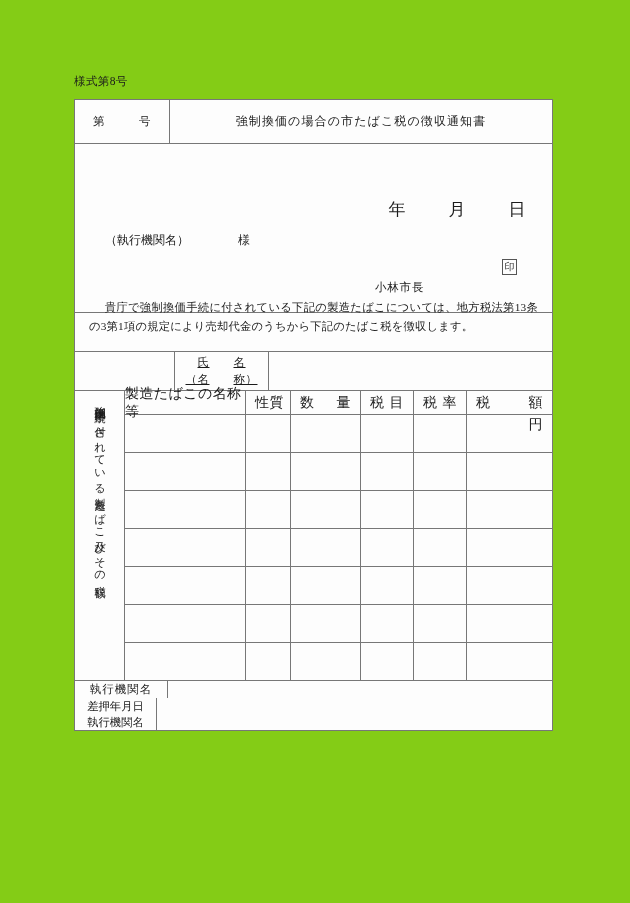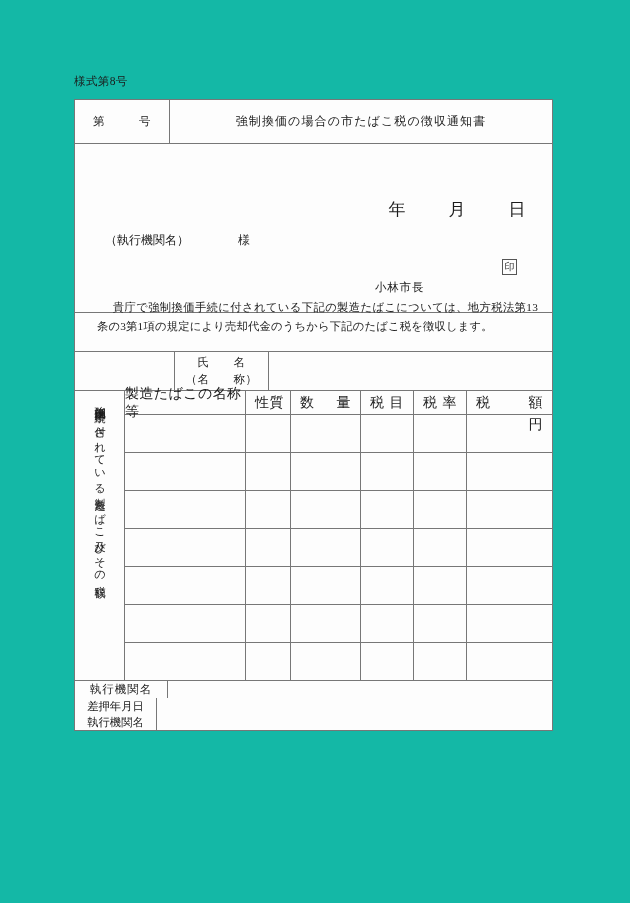--- a/index.html
+++ b/index.html
@@ -13,21 +13,21 @@
     font-family: "Liberation Serif", "DejaVu Serif", serif;
     color: #1b1b1b;
     position: relative;
     overflow: hidden;
   }
   .page {
     position: absolute;
     left: 0; top: 0;
     width: 630px;
     height: 903px;
-    background: #14b8a6;
+    background: #84cc16;
   }
   
   .form-no {
     position: absolute;
     left: 74px;
     top: 74px;
     font-size: 11.5px;
     letter-spacing: 0.4px;
     white-space: nowrap;
   }
@@ -110,21 +110,21 @@
     height: 16px;
     border: 1px solid #555;
     font-size: 10px;
     line-height: 14px;
     text-align: center;
     color: #333;
     box-sizing: border-box;
   }
   .body-text {
     position: absolute;
-    left: 22px;
+    left: 14px;
     right: 14px;
     top: 154px;
     font-size: 11.3px;
     line-height: 1.72;
     text-align: justify;
     text-indent: 1.4em;
     letter-spacing: 0.2px;
   }
 
   
@@ -143,21 +143,21 @@
     width: 94px;
     display: flex;
     flex-direction: column;
     align-items: center;
     justify-content: center;
     text-align: center;
     letter-spacing: 0.5px;
   }
   .payer-blank { flex: 1; }
   .pr1 { height: 39px; }
-  .pr2 { height: 39px; }
+  .pr2 { height: 39px; text-decoration: underline; }
   .fld-line { white-space: nowrap; }
   .fld-line .w1 { display: inline-block; width: 7px; }
   .fld-line .w2 { display: inline-block; width: 24px; }
   .fld-line .w3 { display: inline-block; width: 10px; }
 
   
   .tbl-wrap { display: flex; }
   .vert-label {
     width: 50px;
     border-right: 1px solid #777;

